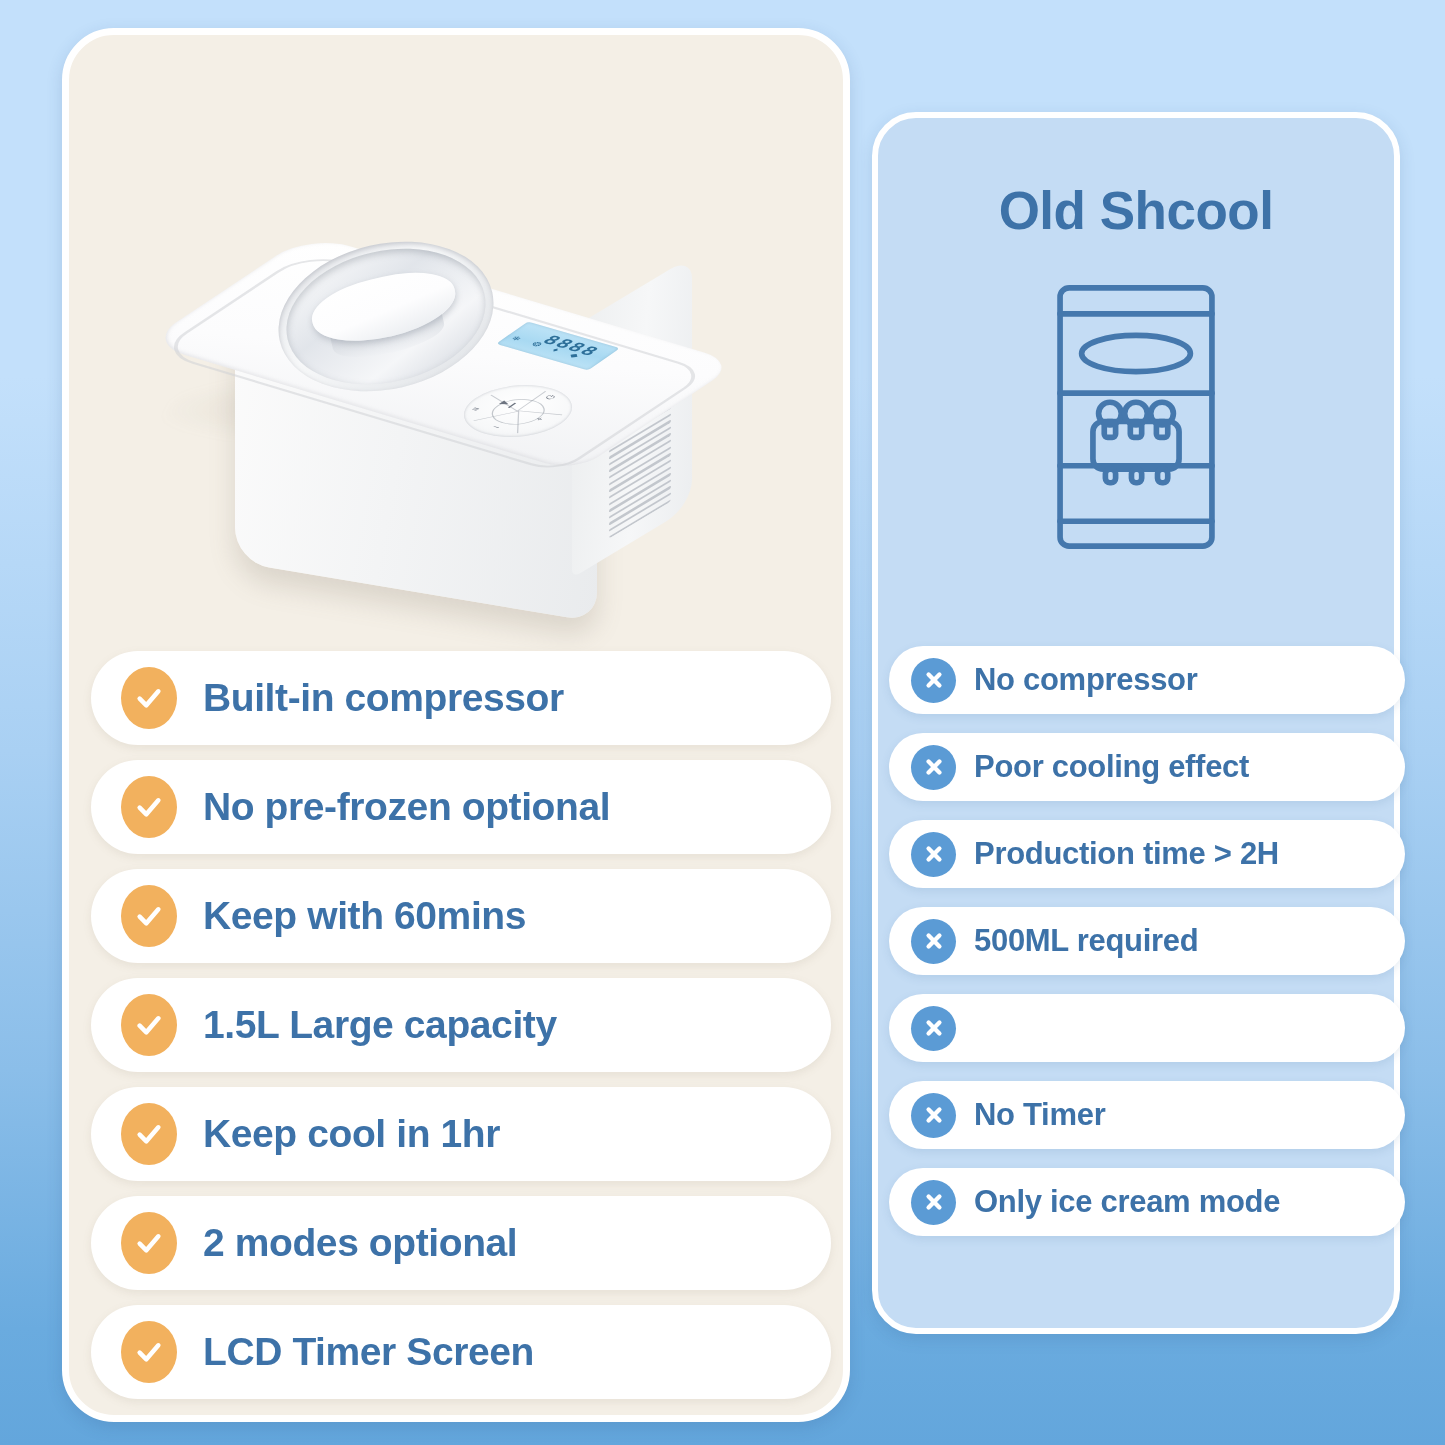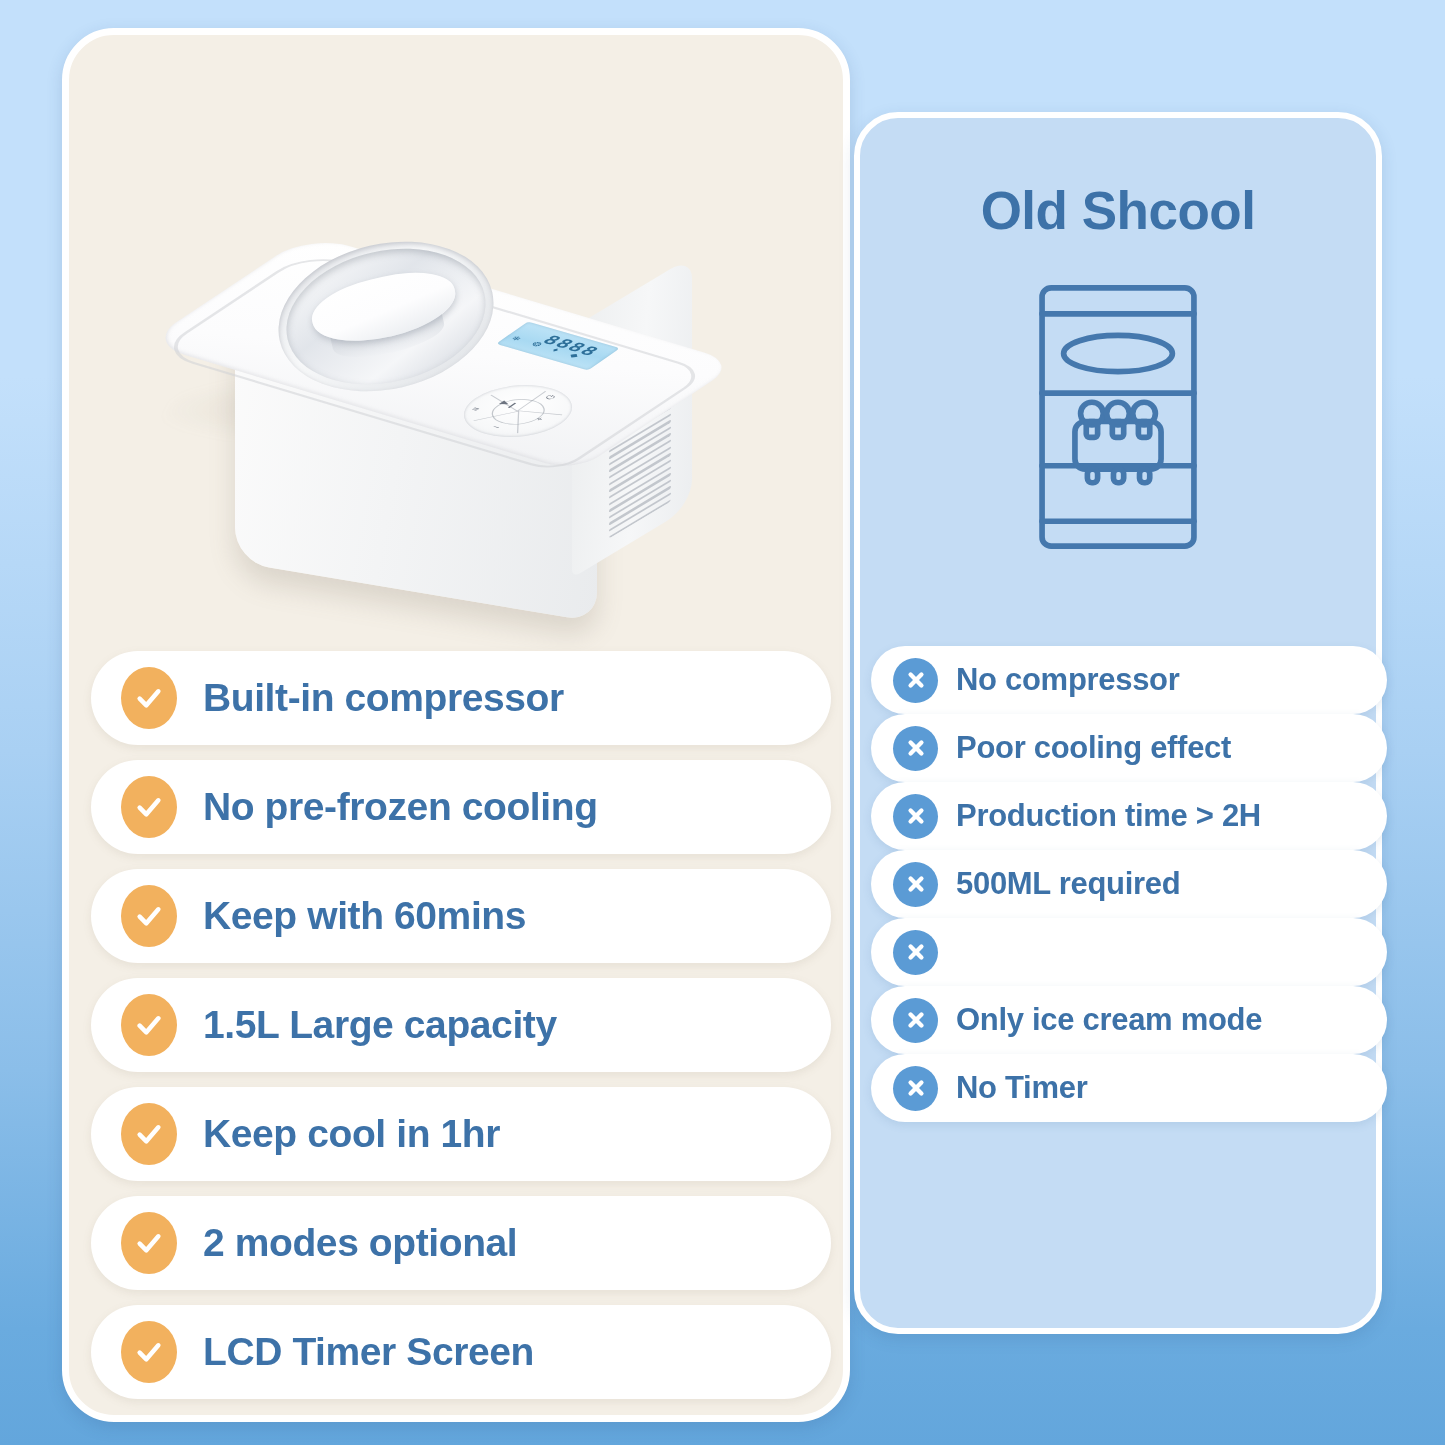--- a/index.html
+++ b/index.html
@@ -36,21 +36,21 @@
     background: #f4efe6;
     border-radius: 52px;
     border: 7px solid #ffffff;
     box-shadow: 0 5px 16px rgba(40,80,130,0.17);
     overflow: hidden;
   }
 
   
   .panel-right {
     position: absolute;
-    left: 854px;
+    left: 872px;
     top: 112px;
     width: 528px;
     height: 1222px;
     background: #c4dcf4;
     border-radius: 44px;
     border: 6px solid #ffffff;
     box-shadow: 0 5px 16px rgba(40,80,130,0.15);
   }
 
   
@@ -328,20 +328,21 @@
   }
   .old-machine svg { width: 100%; height: 100%; display: block; }
 
   .list-right {
     position: absolute;
     left: 11px;
     top: 528px;
     width: 516px;
     display: flex;
     flex-direction: column;
+    gap: 19px;
   }
   .card-con {
     position: relative;
     height: 68px;
     background: #ffffff;
     border-radius: 34px;
     display: flex;
     align-items: center;
     padding-left: 22px;
     box-shadow: 0 3px 8px rgba(90,130,175,0.16);
@@ -453,21 +454,21 @@
         </span>
         <span class="label-pro">Built-in compressor</span>
       </div>
 
       <div class="card-pro">
         <span class="icon-check">
           <svg viewBox="0 0 24 24" fill="none" stroke="#ffffff" stroke-width="3.4" stroke-linecap="round" stroke-linejoin="round">
               <path d="M5 12.5 L10 17.5 L19 7"></path>
             </svg>
         </span>
-        <span class="label-pro">No pre-frozen cooling</span>
+        <span class="label-pro">No pre-frozen optional</span>
       </div>
 
       <div class="card-pro">
         <span class="icon-check">
           <svg viewBox="0 0 24 24" fill="none" stroke="#ffffff" stroke-width="3.4" stroke-linecap="round" stroke-linejoin="round">
               <path d="M5 12.5 L10 17.5 L19 7"></path>
             </svg>
         </span>
         <span class="label-pro">Keep with 60mins</span>
       </div>
@@ -581,28 +582,28 @@
             </svg>
         </span>
       </div>
 
       <div class="card-con">
         <span class="icon-x">
           <svg viewBox="0 0 24 24" fill="none" stroke="#ffffff" stroke-width="4" stroke-linecap="round">
               <path d="M7 7 L17 17 M17 7 L7 17"></path>
             </svg>
         </span>
-        <span class="label-con">Only ice cream mode</span>
+        <span class="label-con">No Timer</span>
       </div>
 
       <div class="card-con">
         <span class="icon-x">
           <svg viewBox="0 0 24 24" fill="none" stroke="#ffffff" stroke-width="4" stroke-linecap="round">
               <path d="M7 7 L17 17 M17 7 L7 17"></path>
             </svg>
         </span>
-        <span class="label-con">No Timer</span>
+        <span class="label-con">Only ice cream mode</span>
       </div>
 
     </div>
   </div>
 
 </div>
 
 </body></html>

